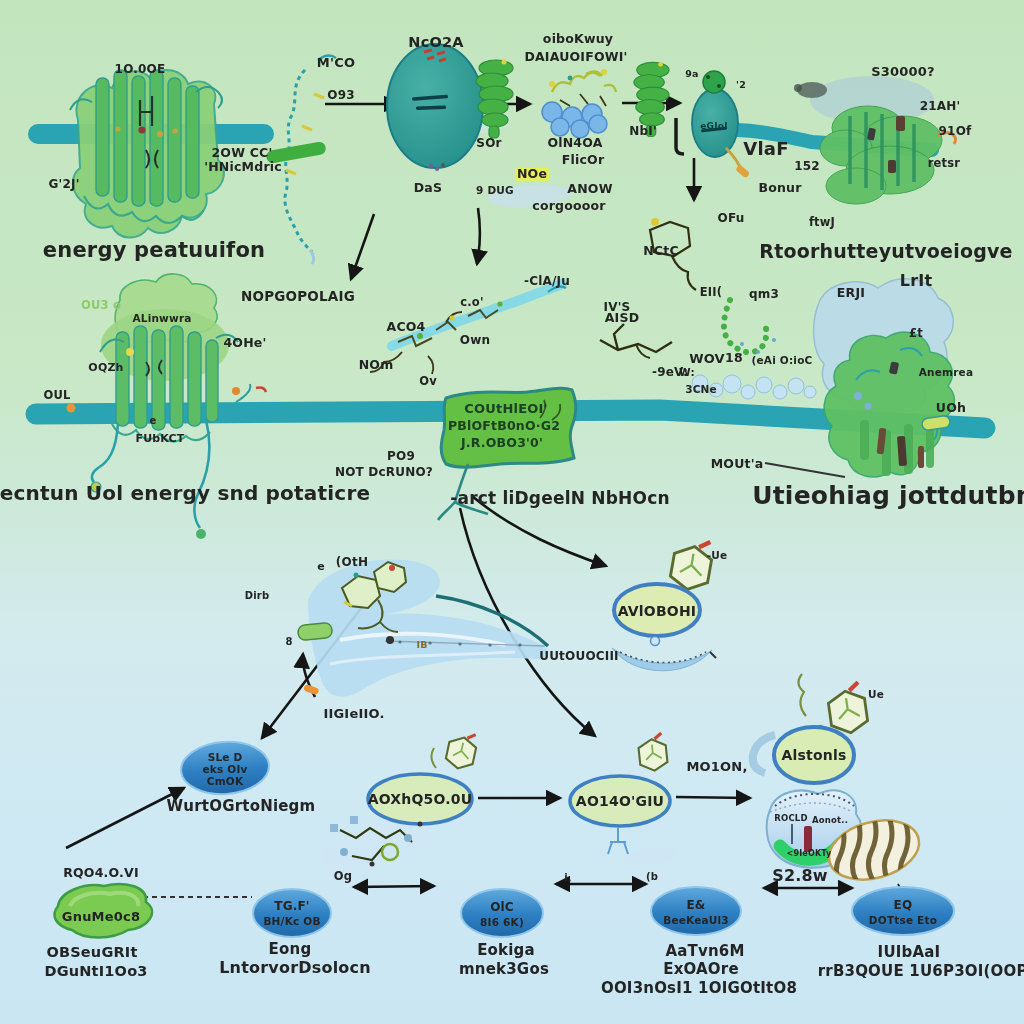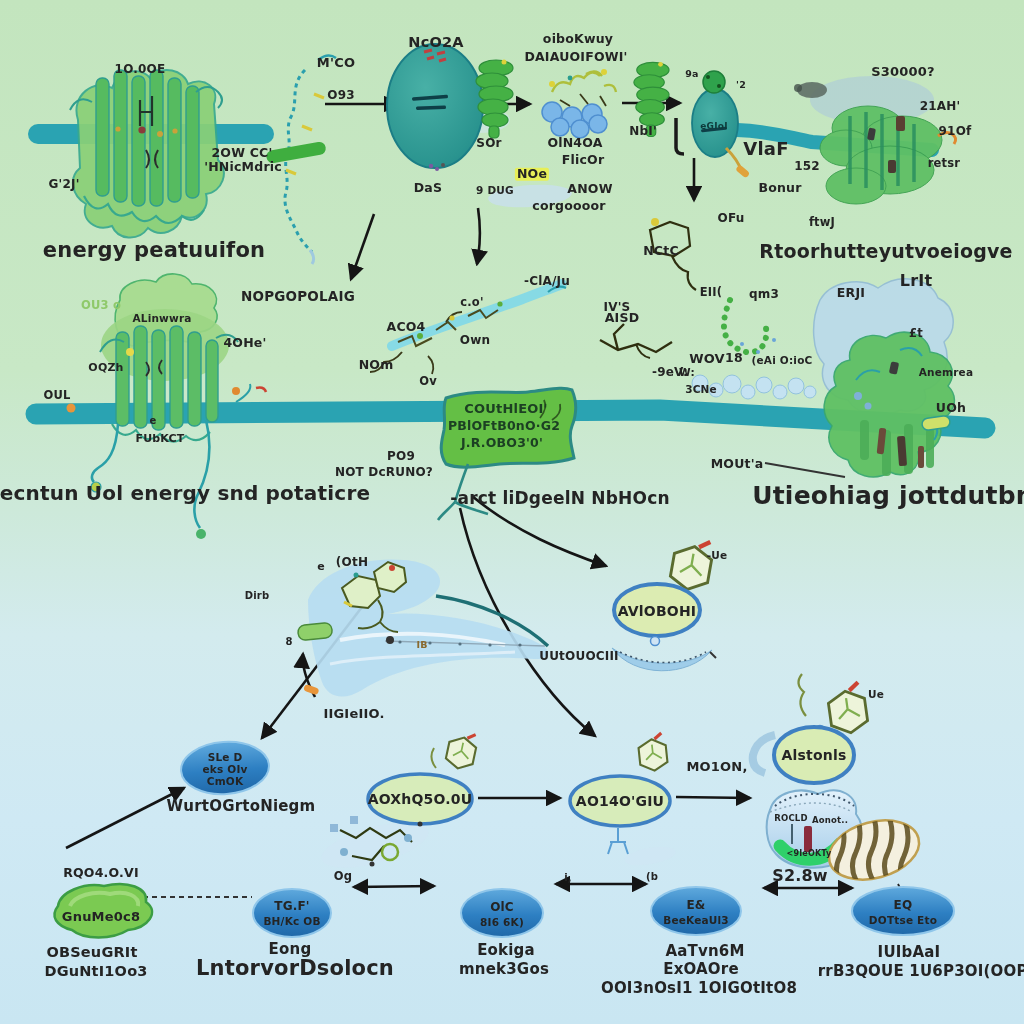--- a/index.html
+++ b/index.html
@@ -481,21 +481,21 @@
   <span class="c-bn" style="left:101px;top:916px;font-size:13px">GnuMe0c8</span>
   <span class="cap" style="left:92px;top:952px;font-size:14.5px">OBSeuGRIt</span>
   <span class="cap" style="left:96px;top:971px;font-size:14.5px">DGuNtI1Oo3</span>
   <span class="c-wh" style="left:225px;top:757px;font-size:10.5px">SLe D</span>
   <span class="c-wh" style="left:225px;top:769px;font-size:10.5px">eks OIv</span>
   <span class="c-wh" style="left:225px;top:781px;font-size:10.5px">CmOK</span>
   <span class="cap" style="left:241px;top:806px;font-size:15px">WurtOGrtoNiegm</span>
   <span class="c-wh" style="left:292px;top:906px;font-size:12px">TG.F'</span>
   <span class="c-wh" style="left:292px;top:921px;font-size:10.5px">BH/Kc OB</span>
   <span class="cap" style="left:290px;top:949px;font-size:15px">Eong</span>
-  <span class="cap" style="left:295px;top:968px;font-size:21px">LntorvorDsolocn</span>
+  <span class="cap" style="left:295px;top:968px;font-size:16px">LntorvorDsolocn</span>
   <span class="c-wh" style="left:502px;top:907px;font-size:12px">OlC</span>
   <span class="c-wh" style="left:502px;top:922px;font-size:10.5px">8I6 6K)</span>
   <span class="cap" style="left:506px;top:950px;font-size:15px">Eokiga</span>
   <span class="cap" style="left:504px;top:969px;font-size:15px">mnek3Gos</span>
   <span class="c-wh" style="left:696px;top:905px;font-size:12px">E&amp;</span>
   <span class="c-wh" style="left:696px;top:920px;font-size:10.5px">BeeKeaUl3</span>
   <span class="cap" style="left:705px;top:951px;font-size:15px">AaTvn6M</span>
   <span class="cap" style="left:701px;top:969px;font-size:15px">ExOAOre</span>
   <span class="cap" style="left:699px;top:988px;font-size:15px">OOI3nOsI1 1OIGOtItO8</span>
   <span class="c-wh" style="left:903px;top:905px;font-size:12px">EQ</span>

